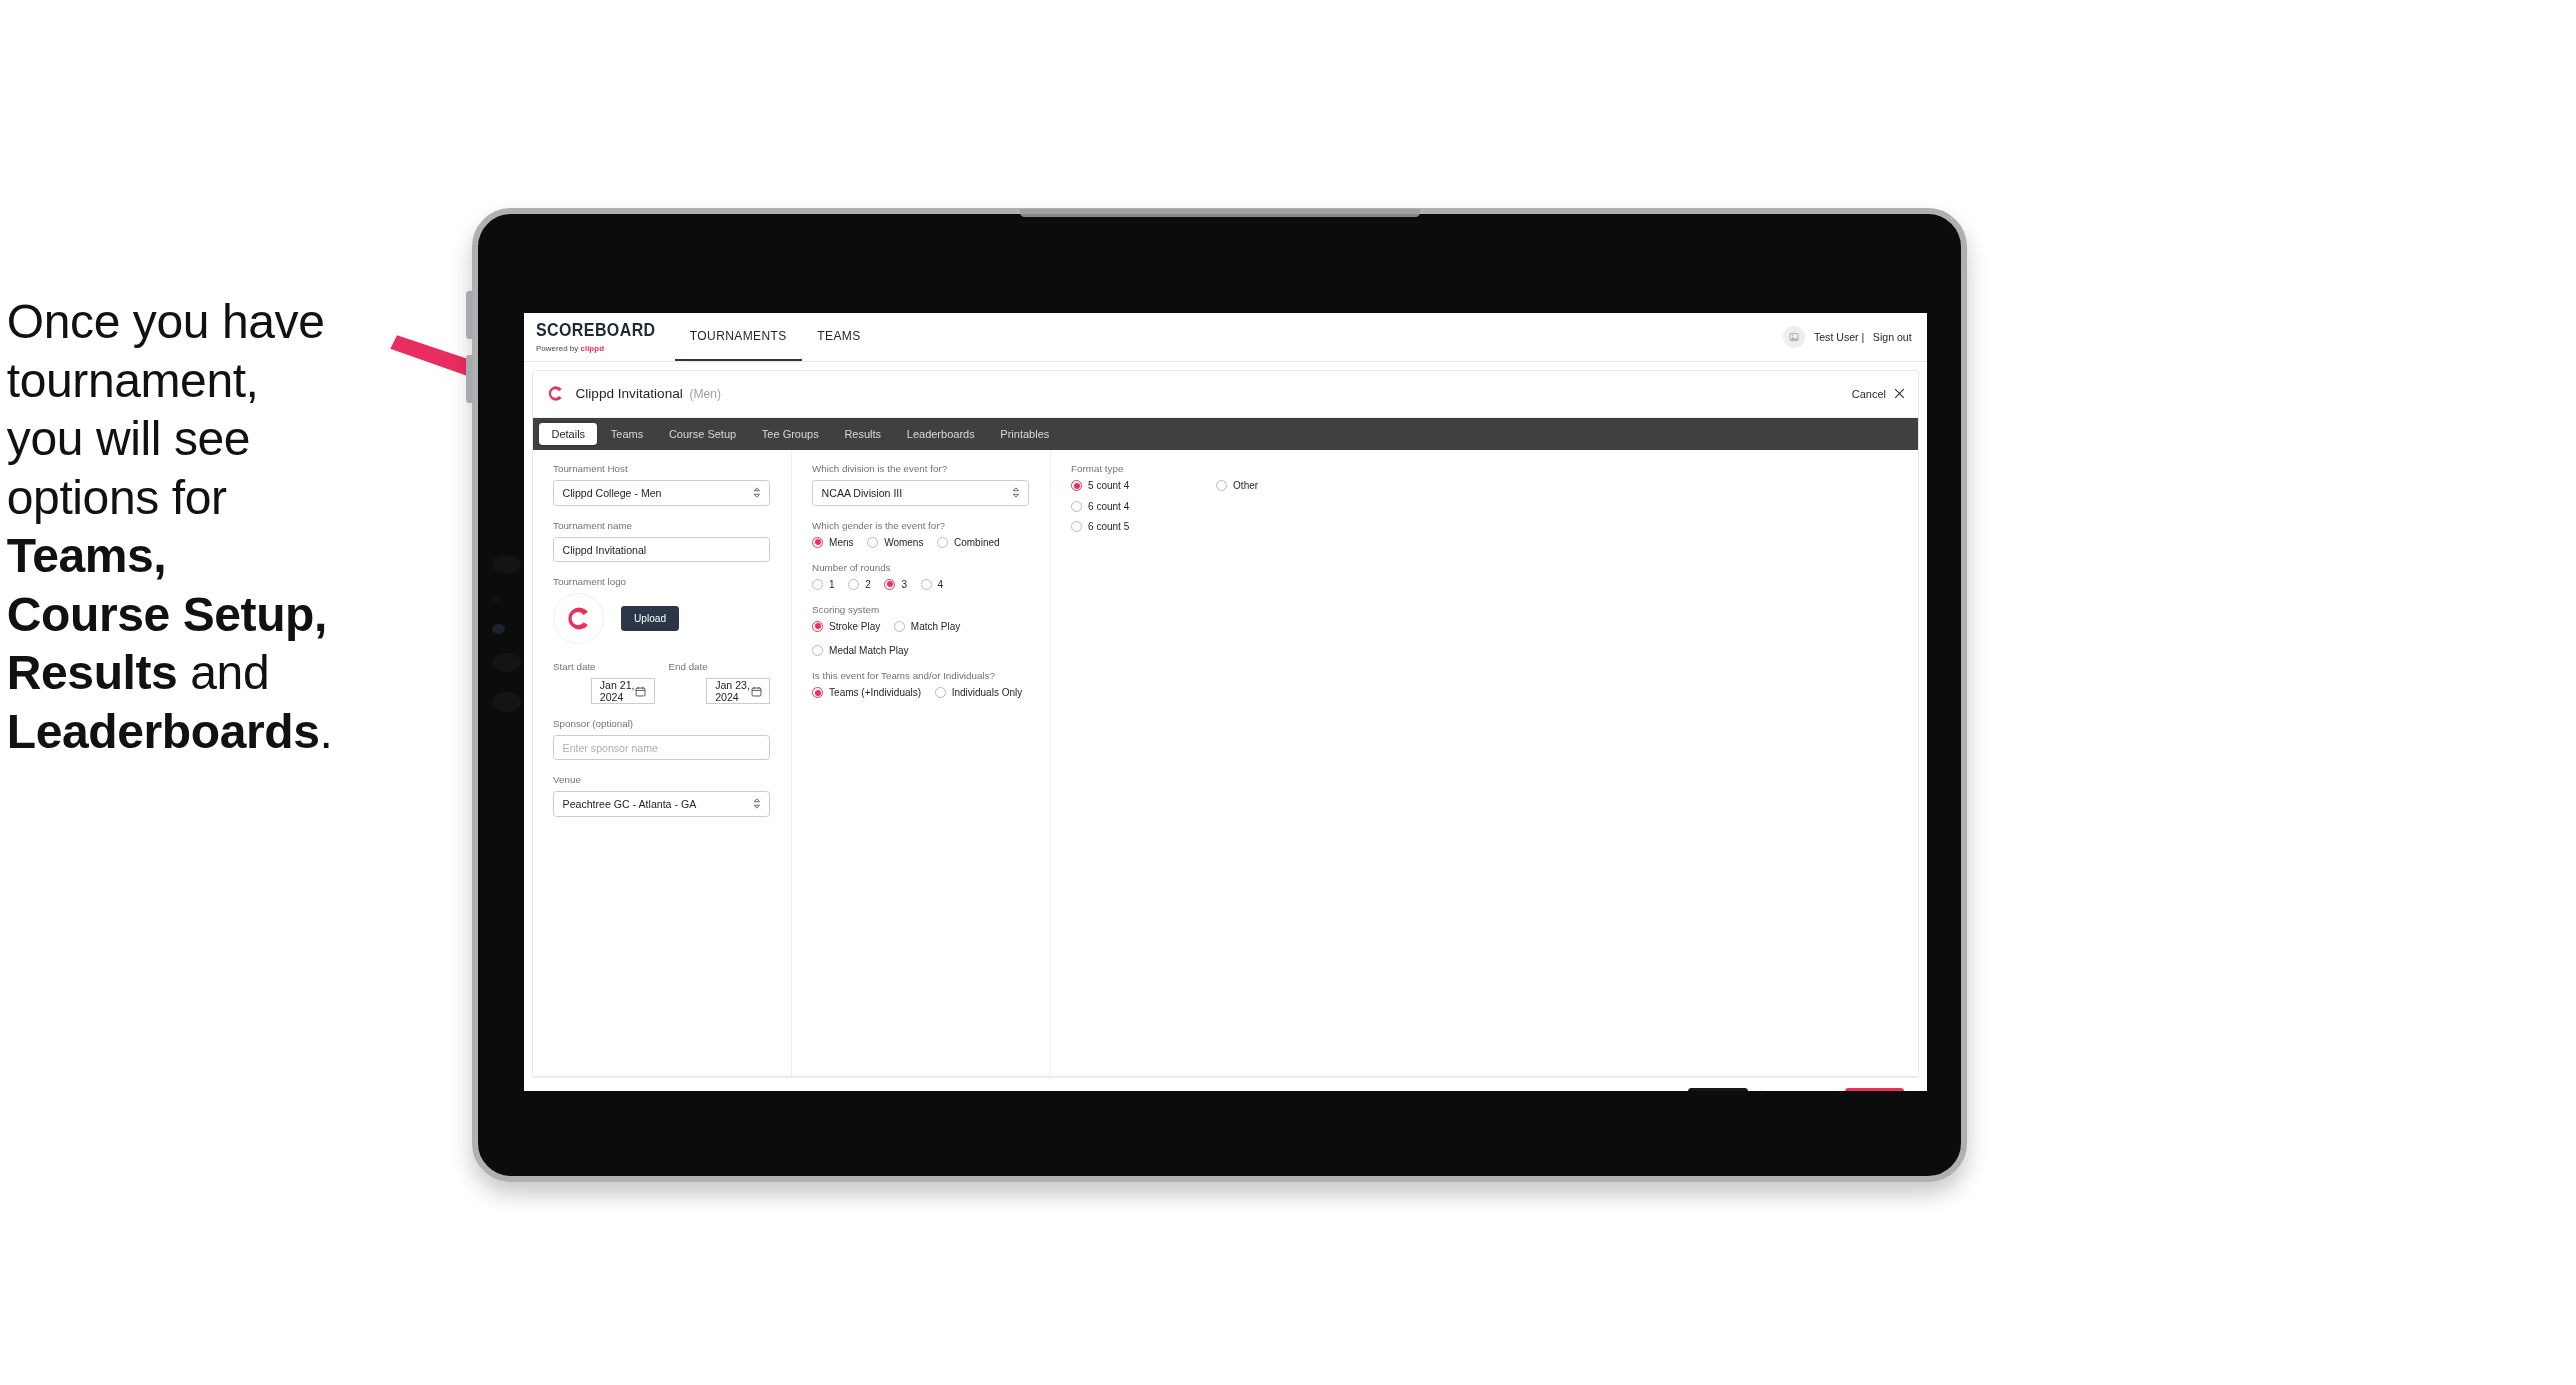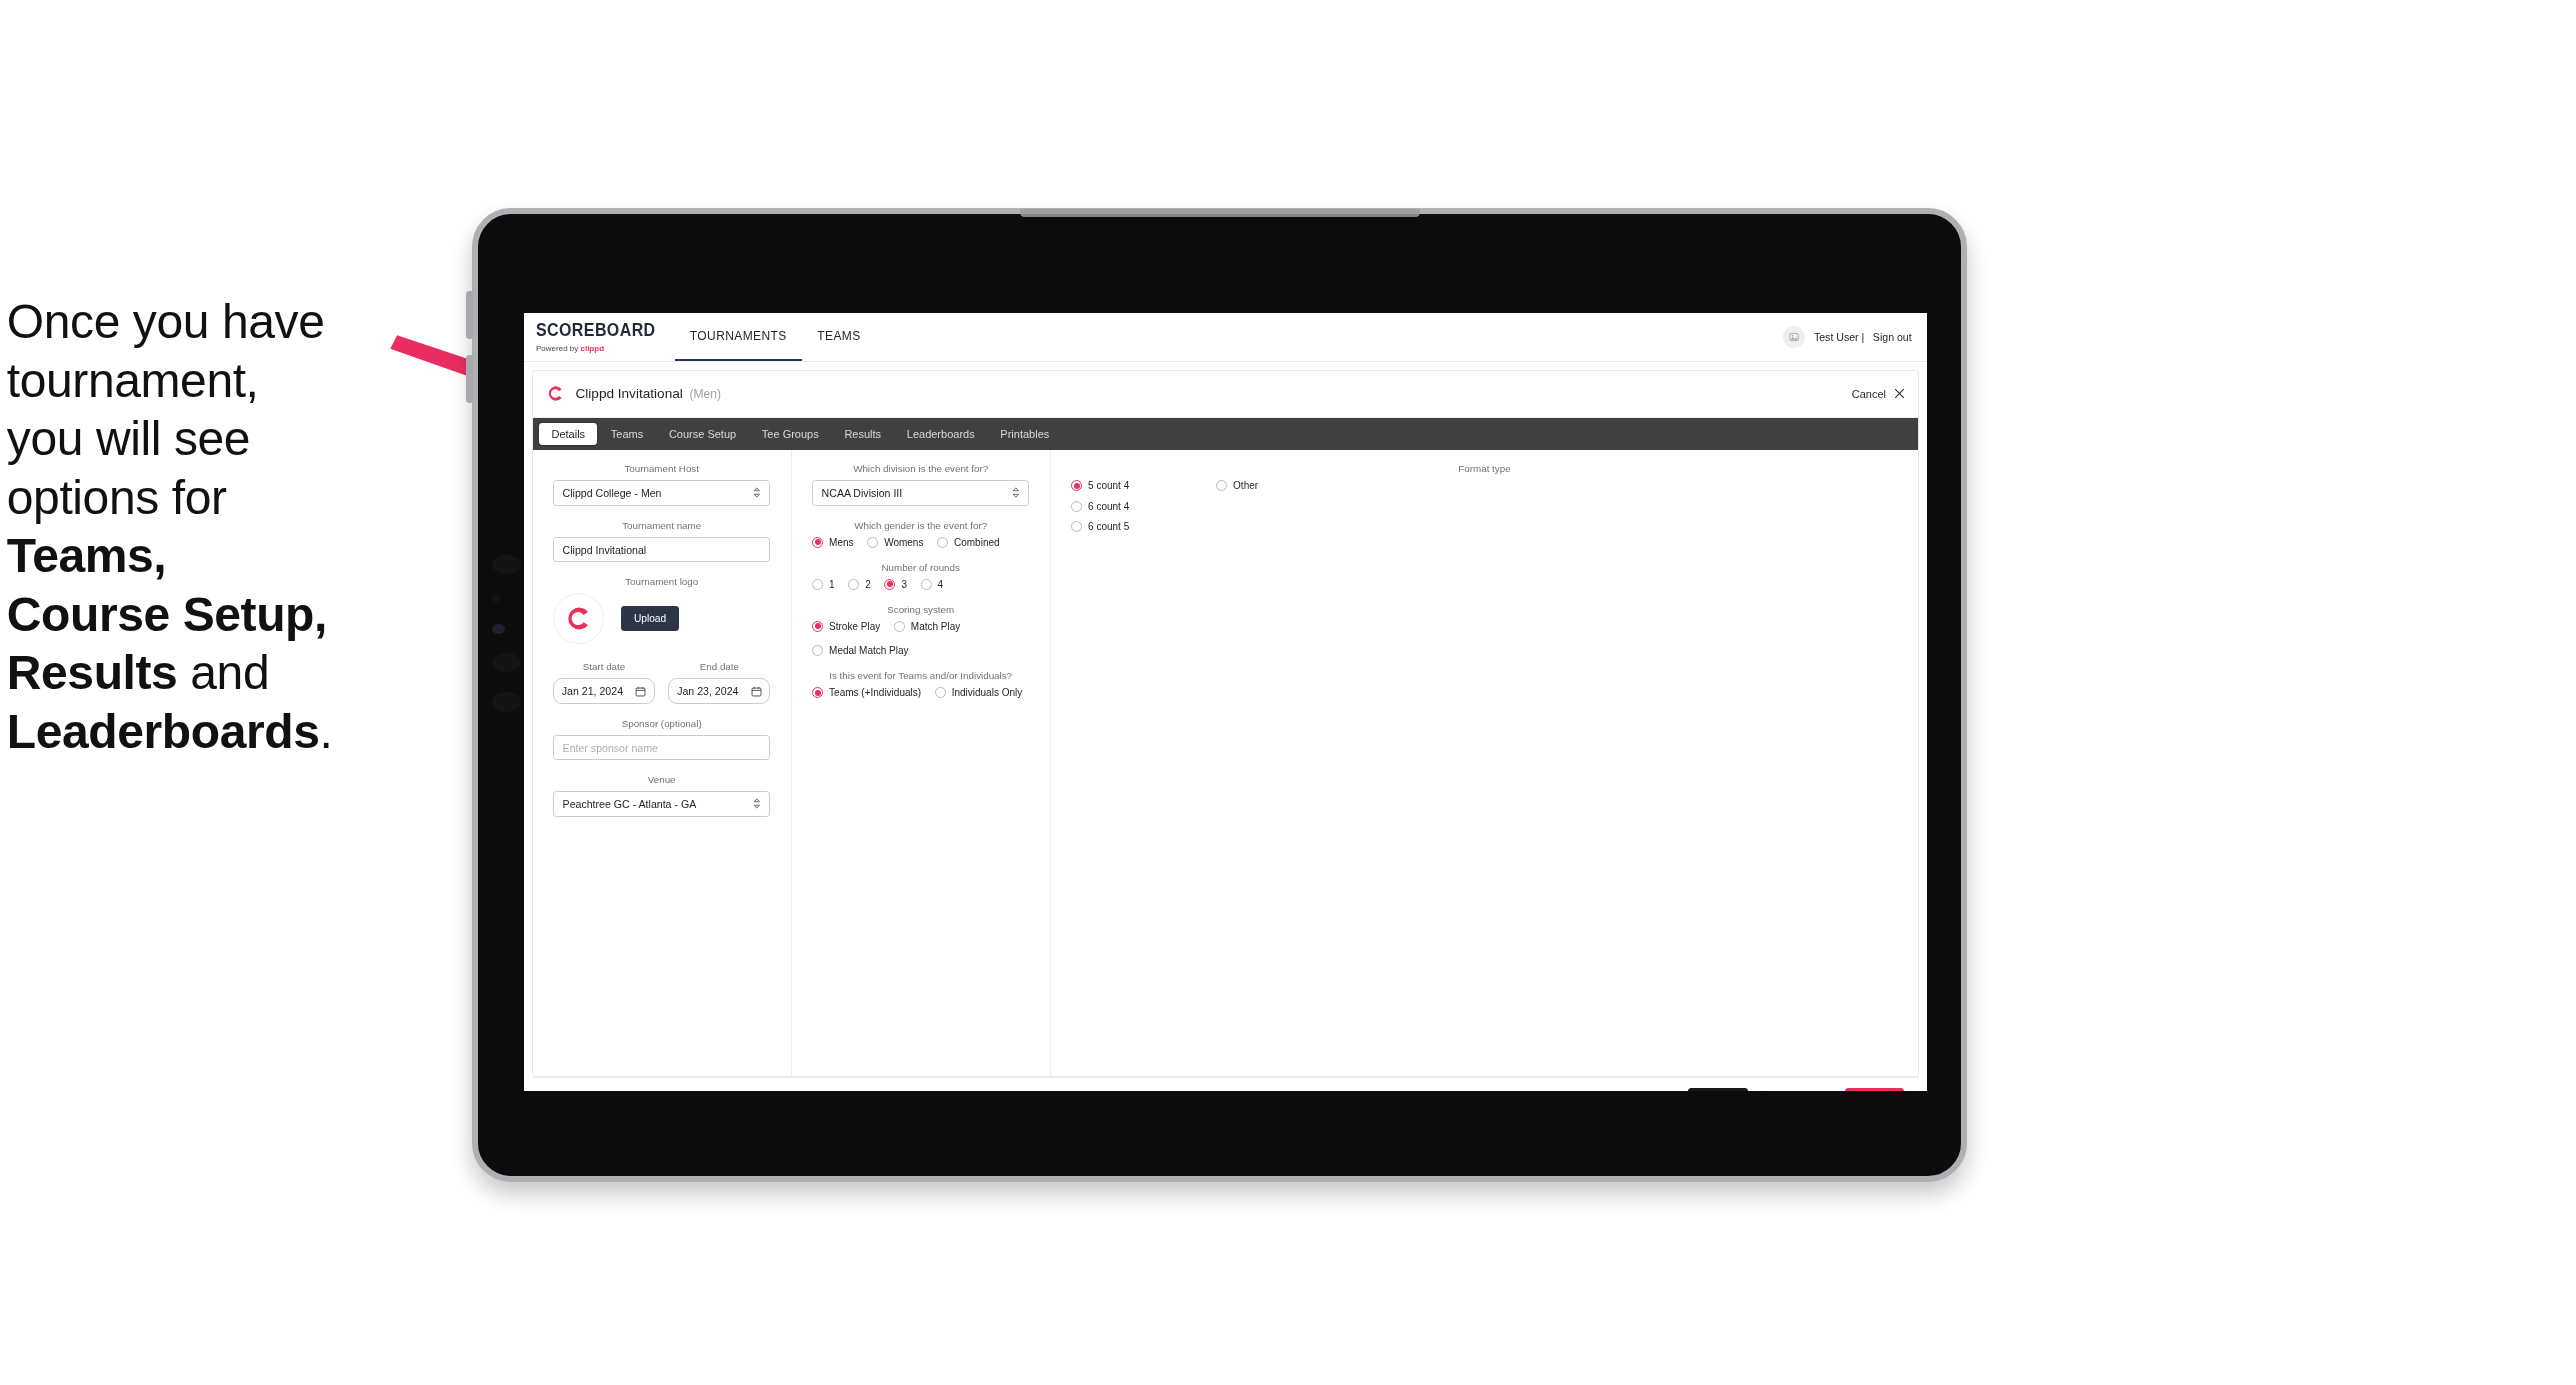--- a/index.html
+++ b/index.html
@@ -220,21 +220,20 @@
     font-weight: 500;
     box-shadow: 0 0.9px 2.6px rgba(0,0,0,0.3);
   }
 
   
   #form-body {
     flex: 1;
     display: flex;
     background: #ffffff;
     min-height: 0;
-    text-align: center;
   }
   .col {
     padding: 13.6px 20.4px 0 20.4px;
     box-sizing: border-box;
   }
   #col-left  { width: 259px; border-right: 0.9px solid #eceef0; }
   #col-mid   { width: 259px; border-right: 0.9px solid #eceef0; }
   #col-right { flex: 1; }
 
   .field-label {
@@ -287,28 +286,29 @@
     cursor: pointer;
   }
 
   
   #dates-row { display: flex; gap: 13.6px; }
   .date-col { flex: 1; }
   .date-col .field-label { margin-top: 0; }
   .date-box {
     height: 25.5px;
     border: 0.9px solid #c9ccd1;
-    border-radius: 9px;
+    border-radius: 0;
     display: flex;
     align-items: center;
     padding: 0 7.7px;
     font-size: 10.6px;
     color: #20242b;
     box-sizing: border-box;
     cursor: pointer;
+    margin-left: 38px;
   }
   .date-box .cal { margin-left: auto; display:flex; }
 
   
   .radio-row {
     display: flex;
     align-items: center;
     gap: 13.6px;
     margin-bottom: 1.7px;
     flex-wrap: wrap;

